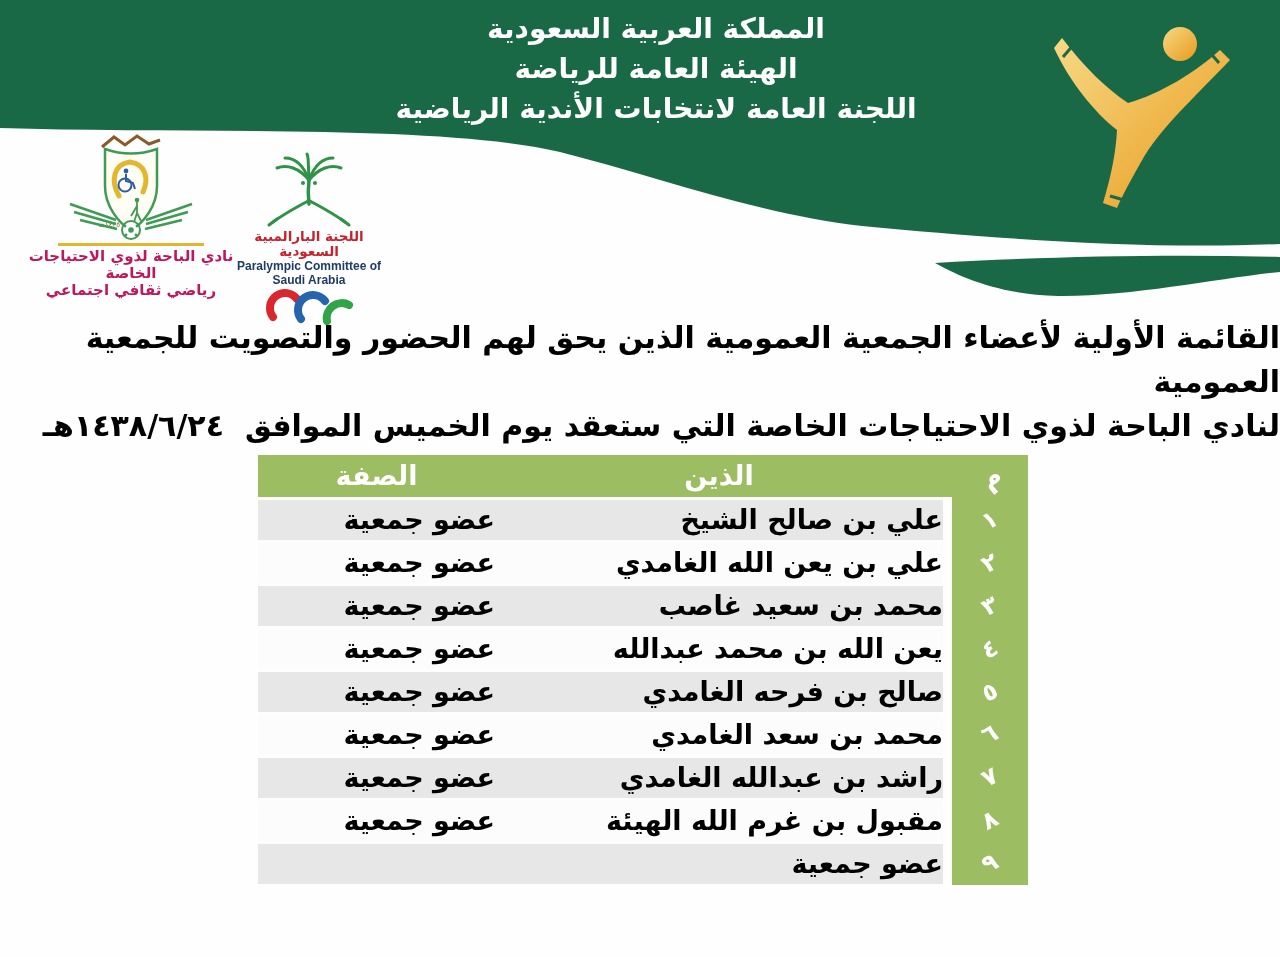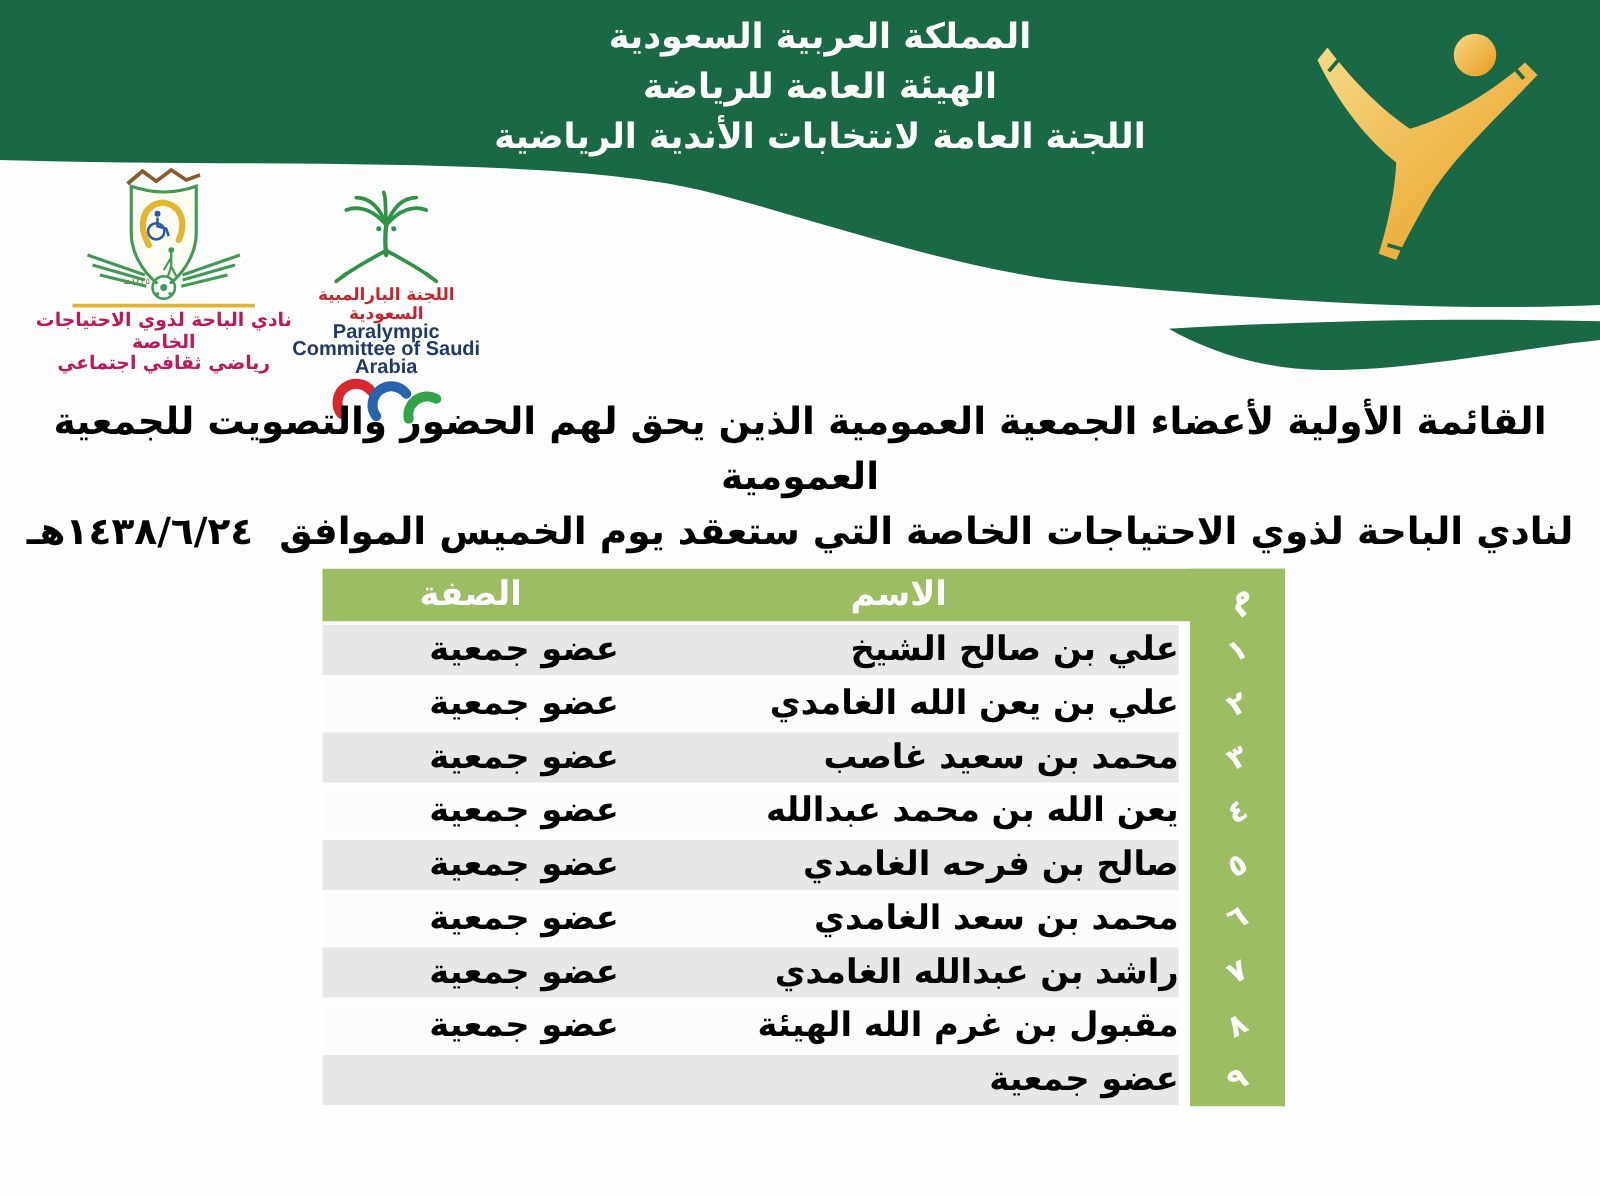--- a/index.html
+++ b/index.html
@@ -17,26 +17,26 @@
   }
   
   .club-logo{position:absolute;left:22px;top:134px;width:218px;text-align:center;}
   .club-logo svg{display:block;margin:0 auto;}
   .club-name,.club-sub{font-size:15px;font-weight:bold;color:#be185d;line-height:17px;}
   .club-name{margin-top:1px;}
   
   .para-logo{position:absolute;left:225px;top:150px;width:168px;text-align:center;}
   .para-logo svg{display:block;margin:0 auto;}
   .para-ar{font-size:13.5px;font-weight:bold;color:#c8232c;line-height:15px;margin-top:1px;}
-  .para-en{font-size:16px;font-weight:bold;color:#203a66;line-height:14px;
+  .para-en{font-size:12px;font-weight:bold;color:#203a66;line-height:14px;
            font-family:"Liberation Sans",sans-serif;}
   .agitos{margin-top:4px;}
   
   .intro{
-    position:absolute;top:316px;left:0;right:0;text-align:center;
+    position:absolute;top:316px;left:0;right:0;text-align:right;
     color:#000;font-weight:bold;font-size:30px;line-height:44px;
   }
   .intro div{white-space:pre-wrap;}
   
   .thead{
     position:absolute;left:258px;top:455px;width:770px;height:42px;
     background:#9dbd62;color:#fff;font-weight:bold;font-size:27px;
   }
   .h-name{position:absolute;left:237px;width:448px;text-align:center;line-height:42px;}
   .h-role{position:absolute;left:0;width:237px;text-align:center;line-height:42px;}
@@ -147,21 +147,21 @@
       </g>
     </svg>
   </div>
 
   <div class="intro">
     <div>القائمة الأولية لأعضاء الجمعية العمومية الذين يحق لهم الحضور والتصويت للجمعية العمومية</div>
     <div>لنادي الباحة لذوي الاحتياجات الخاصة التي ستعقد يوم الخميس الموافق  ١٤٣٨/٦/٢٤هـ</div>
   </div>
 
   <div class="thead">
-    <div class="h-name">الاسم</div>
+    <div class="h-name">الذين</div>
     <div class="h-role">الصفة</div>
   </div>
 
   <div class="rows" id="rows">
       <div class="m-row odd">
         <div class="cell name">علي بن صالح الشيخ</div>
         <div class="cell role">عضو جمعية</div>
       </div>
       <div class="m-row even">
         <div class="cell name">علي بن يعن الله الغامدي</div>

